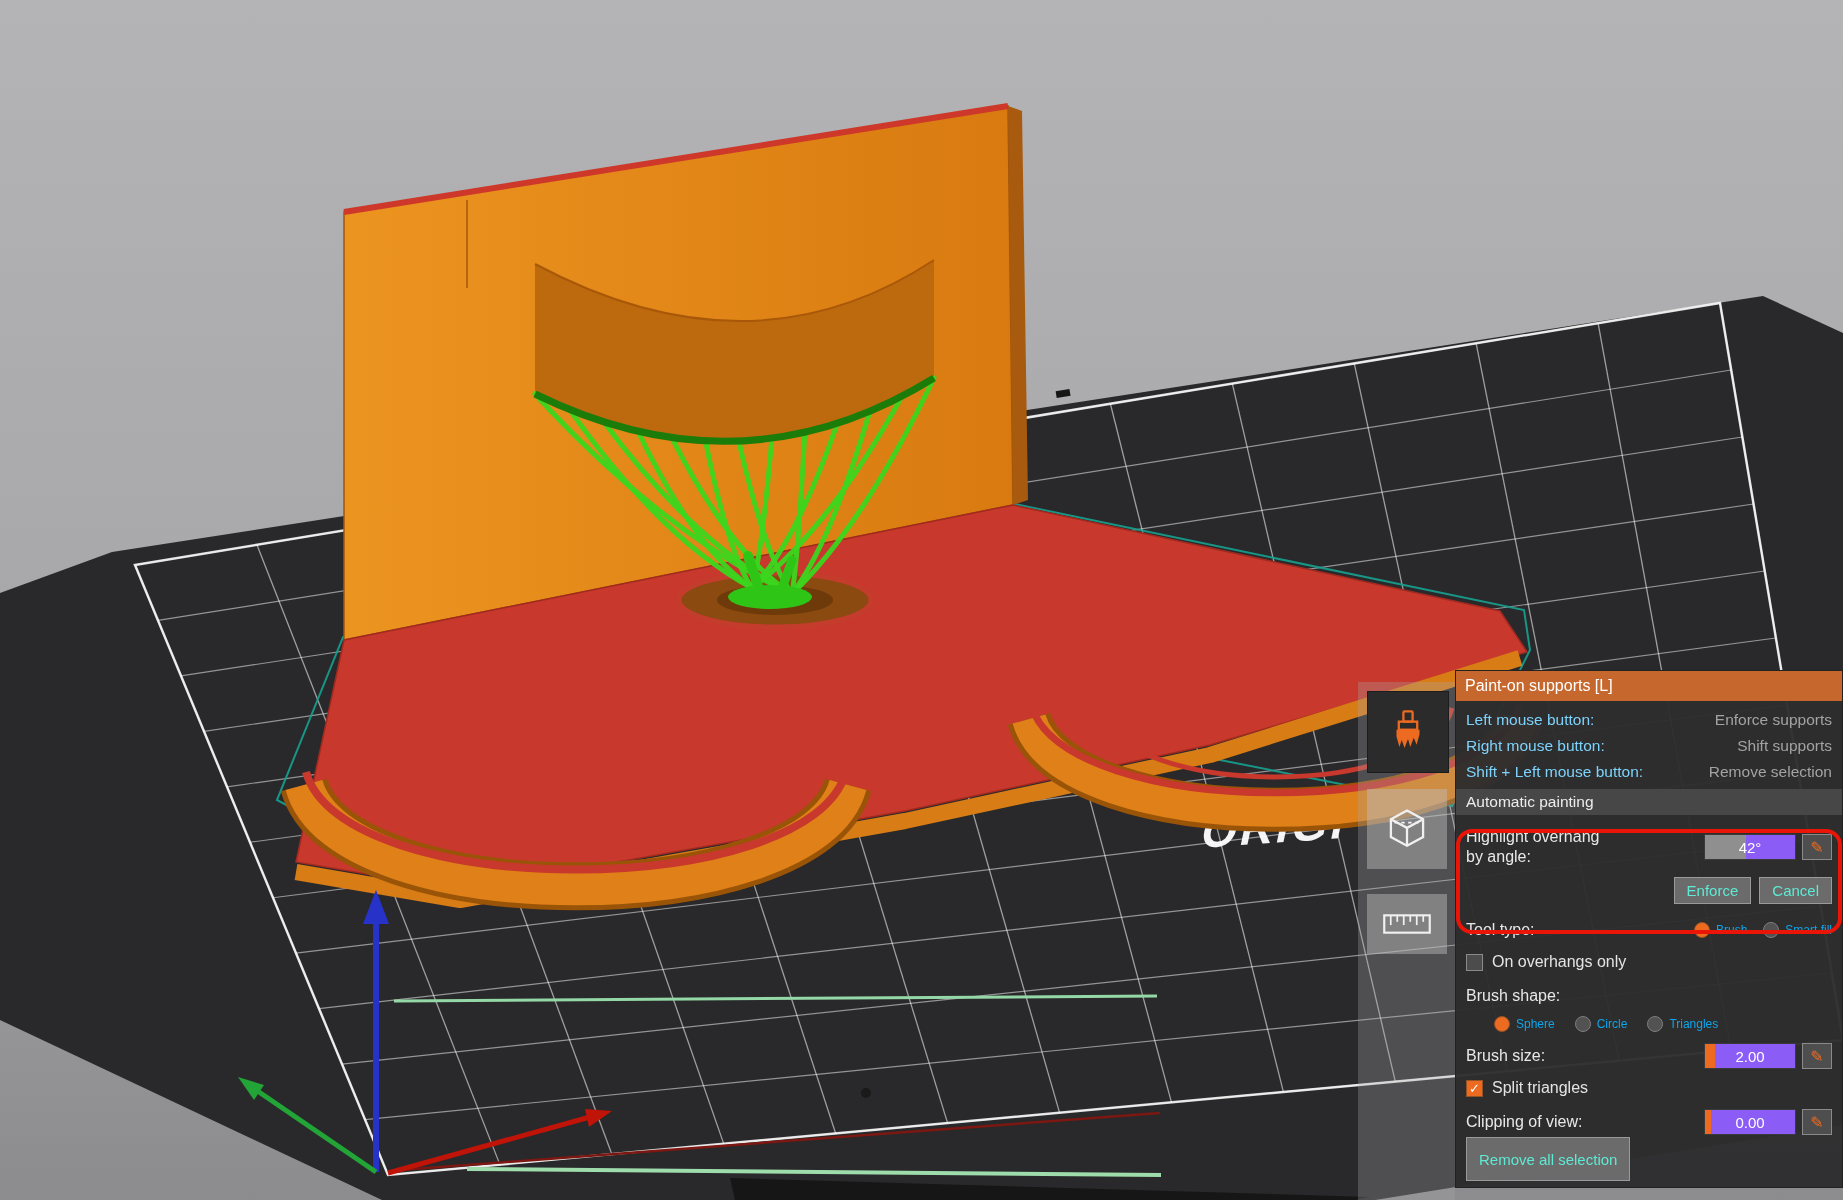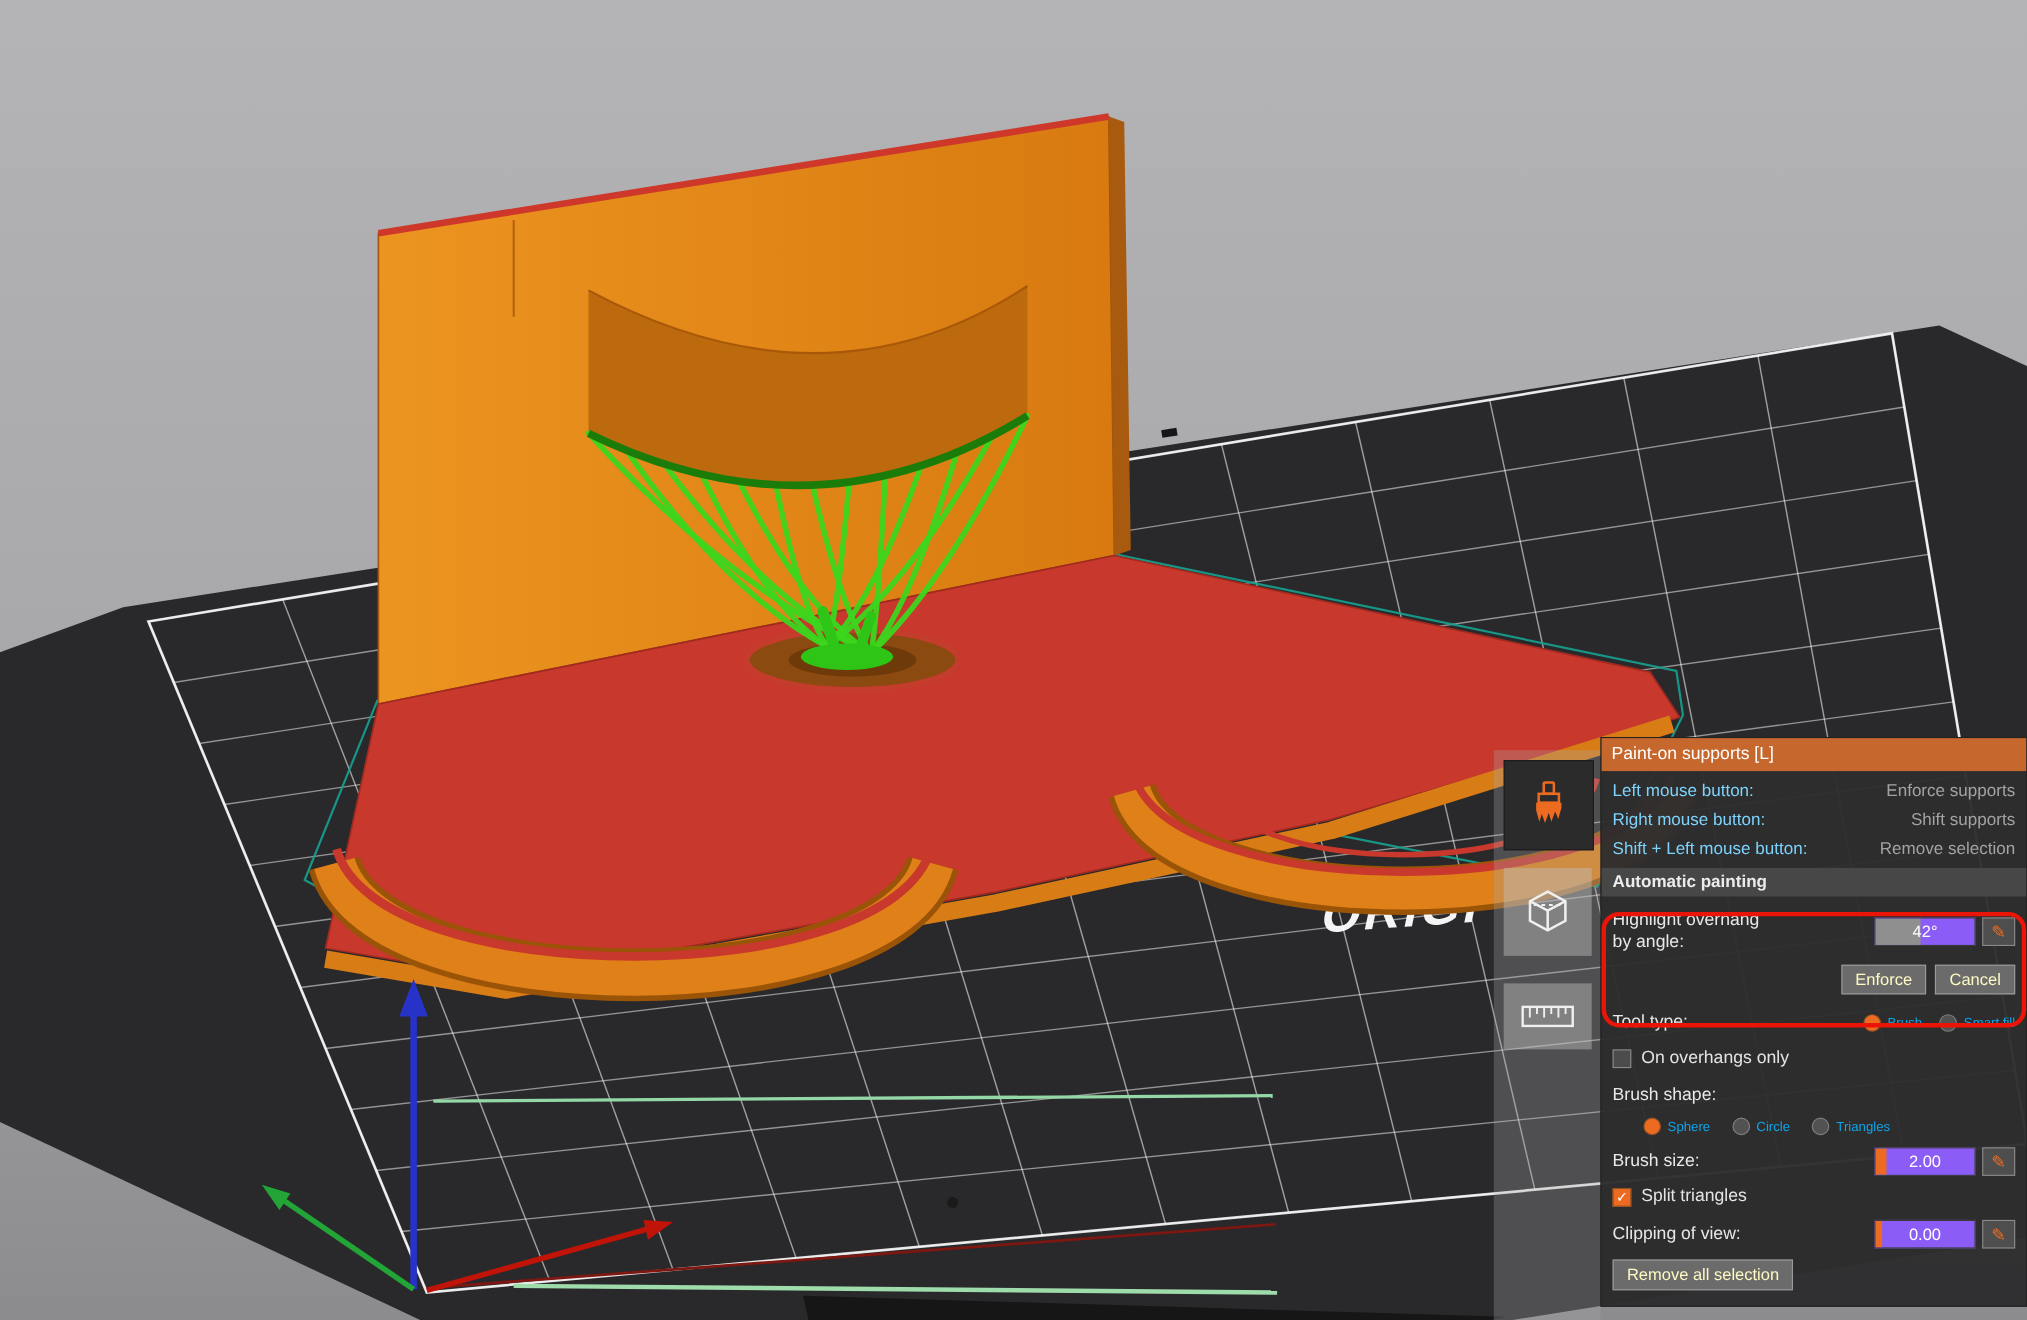--- a/index.html
+++ b/index.html
@@ -10,31 +10,31 @@
   .gizmo-strip{position:absolute;left:1358px;top:682px;width:97px;height:518px;background:rgba(170,170,170,0.30);}
   .tile{position:absolute;left:9px;width:80px;display:flex;align-items:center;justify-content:center;background:rgba(190,190,190,0.45);}
   .tile.active{background:#2b2b2b;border:1px solid #1c1c1c;}
 
   
   .panel{position:absolute;left:1455px;top:670px;width:388px;height:518px;background:rgba(45,45,46,0.97);border:1px solid #222;box-sizing:border-box;font-size:16px;color:#e6e6e6;}
   .panel-header{position:absolute;left:0;top:0;right:0;height:30px;background:#c6682d;color:#fff;font-size:16px;display:flex;align-items:center;padding-left:9px;}
   .row{position:absolute;left:10px;right:10px;height:26px;display:flex;align-items:center;}
   .hint-label{color:#7dd3fc;font-size:15.5px;}
   .hint-value{margin-left:auto;color:#a3a3a3;font-size:15.5px;}
-  .section-bar{position:absolute;left:0;right:0;background:#474747;color:#ececec;font-size:15.5px;padding:4px 10px;cursor:pointer;font-weight:bold;}
+  .section-bar{position:absolute;left:0;right:0;background:#474747;color:#ececec;font-size:15.5px;padding:4px 10px;cursor:pointer;}
   .lbl{color:#e8e8e8;font-size:16px;line-height:20px;}
   .rlabel{color:#0ea5e9;font-size:12px;margin-left:6px;}
   .clabel{color:#e4e4e4;font-size:16px;margin-left:9px;}
   .input-group{margin-left:auto;display:flex;gap:6px;align-items:center;}
   .slider-input{position:relative;width:92px;height:26px;background:#8b5cf6;border:1px solid #3a3a3a;box-sizing:border-box;display:flex;align-items:center;overflow:hidden;}
   .slider-fill{position:absolute;left:0;top:0;bottom:0;background:#8f8f8f;}
   .slider-fill.orange{background:#ED6B21;}
   .slider-val{position:relative;z-index:1;width:100%;text-align:center;color:#fff;font-size:15px;}
   .pencil-btn{width:30px;height:26px;background:#4e4e4e;border:1px solid #8a8a8a;color:#ED6B21;display:flex;align-items:center;justify-content:center;font-size:16px;padding:0;cursor:pointer;font-family:"DejaVu Sans",sans-serif;}
-  .btn{background:#6b6b6b;border:1px solid #9a9a9a;color:#fef9c3;font-size:15px;height:27px;display:inline-flex;align-items:center;justify-content:center;padding:0 12px;cursor:pointer;font-family:"Liberation Sans",sans-serif;}
+  .btn{background:#6b6b6b;border:1px solid #9a9a9a;color:#5eead4;font-size:15px;height:27px;display:inline-flex;align-items:center;justify-content:center;padding:0 12px;cursor:pointer;font-family:"Liberation Sans",sans-serif;}
   .radio{width:16px;height:16px;border-radius:50%;background:#525252;border:1px solid #7e7e7e;box-sizing:border-box;flex:0 0 auto;}
   .radio.checked{background:#ED6B21;border-color:#935325;}
   .checkbox{width:17px;height:17px;background:#4c4c4c;border:1px solid #8a8a8a;box-sizing:border-box;display:flex;align-items:center;justify-content:center;flex:0 0 auto;}
   .checkbox .check{display:none;color:#fff;font-size:13px;line-height:15px;}
   .checkbox.checked{background:#ED6B21;border-color:#935325;}
   .checkbox.checked .check{display:block;}
 
   
   .red-annotation{position:absolute;left:1456px;top:829px;width:378px;height:97px;border:4px solid #ea1506;border-radius:16px;pointer-events:none;z-index:60;}
 </style>
@@ -278,19 +278,19 @@
         <div class="slider-fill orange" style="width:6px"></div>
         <span class="slider-val">0.00</span>
       </div>
       <button class="pencil-btn">
             <span>✎</span>
           </button>
     </div>
   </div>
 
   <div class="row" style="top:474px;height:28px">
-    <button class="btn" style="height:28px">Remove all selection</button>
+    <button class="btn" style="height:44px">Remove all selection</button>
   </div>
 </div>
 
 <div class="red-annotation"></div>
 
 </div>
 
 </body></html>

